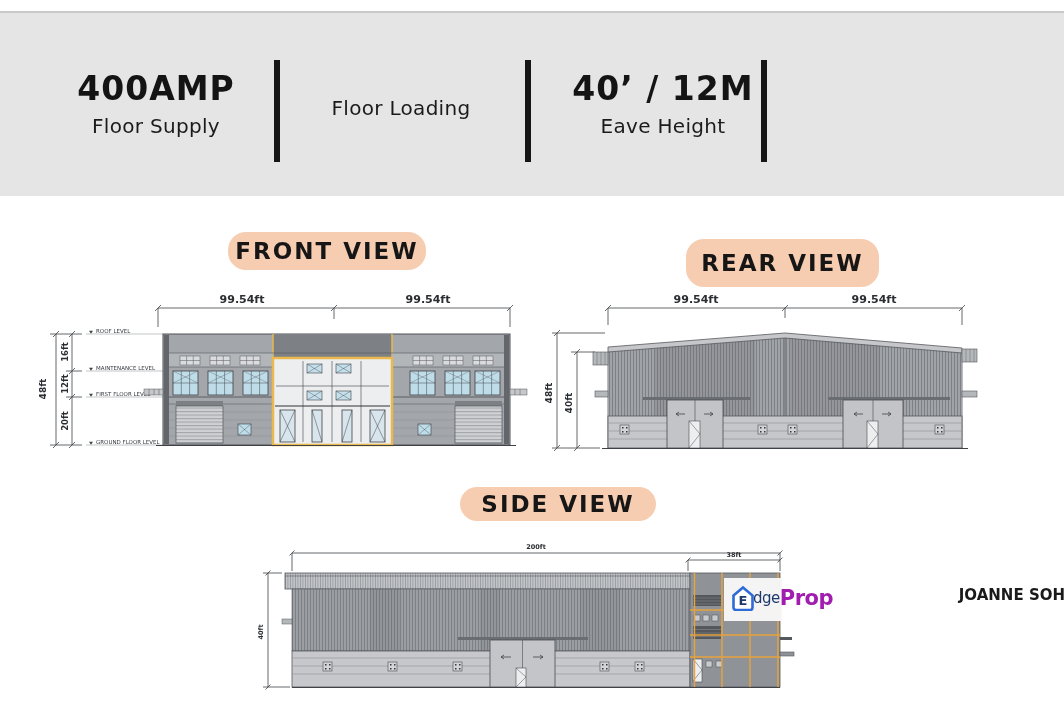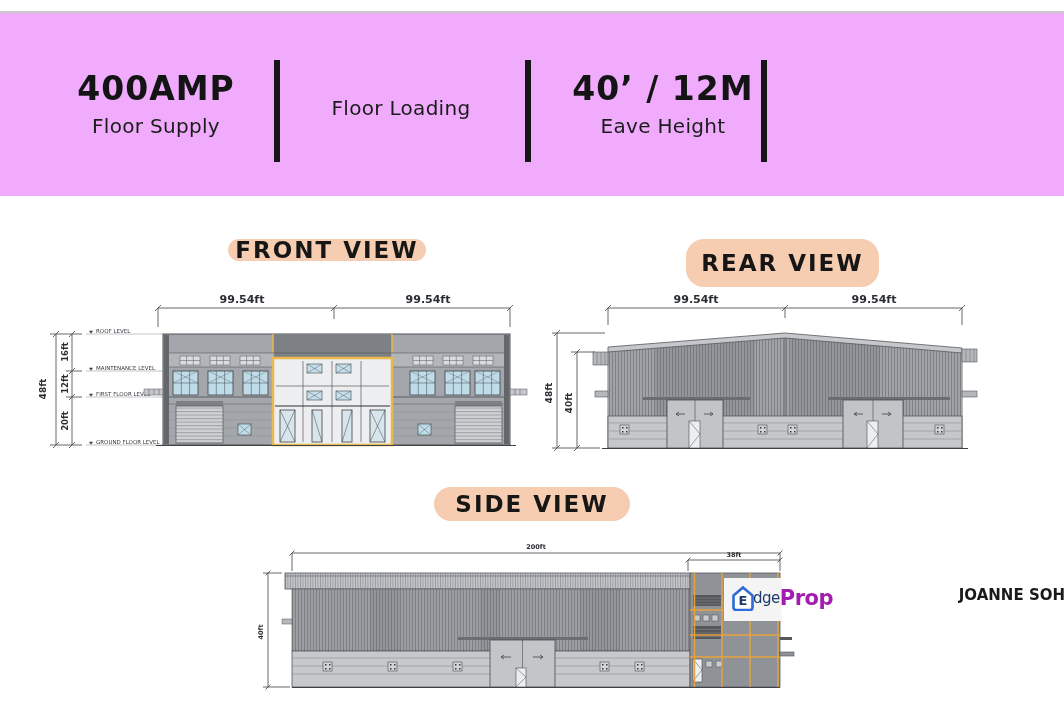--- a/index.html
+++ b/index.html
@@ -1,20 +1,20 @@
 <!DOCTYPE html>
 <html><head>
 <meta charset="utf-8">
 <style>
   html,body{margin:0;padding:0;background:#ffffff;}
   body{width:1064px;height:720px;position:relative;overflow:hidden;
        font-family:"DejaVu Sans","Liberation Sans",sans-serif;color:#141414;}
   .abs{position:absolute;}
   .topline{left:0;top:11px;width:1064px;height:2px;background:#c9c9c9;}
-  .banner{left:0;top:13px;width:1064px;height:183px;background:#f0abfc;}
+  .banner{left:0;top:13px;width:1064px;height:183px;background:#e5e5e5;}
   .spec{position:absolute;top:0;height:100%;display:flex;flex-direction:column;
         align-items:center;justify-content:center;text-align:center;}
   .spec .val{font-size:33px;font-weight:bold;letter-spacing:1px;color:#141414;line-height:1.1;}
   .spec .lab{font-size:20px;color:#1b1b1b;margin-top:7px;letter-spacing:.3px;}
   .divider{position:absolute;top:47px;width:6px;height:102px;background:#161616;}
   .pill{position:absolute;background:#F7CDB2;border-radius:18px;display:flex;align-items:center;
         justify-content:center;font-weight:bold;font-size:23px;letter-spacing:2px;color:#161616;}
   .wm-bg{left:724px;top:578px;width:58px;height:43px;background:rgba(248,248,249,.96);}
   .wm-logo{left:731px;top:585px;display:flex;align-items:center;}
   .wm-logo .edge{font-size:15px;font-weight:normal;color:#1E3A6B;letter-spacing:-.5px;margin-left:-2px;}
@@ -45,23 +45,23 @@
     <div class="lab">Floor Loading</div>
   </div>
   <div class="divider" style="left:525px;"></div>
   <div class="spec" style="left:553px;width:220px;">
     <div class="val">40’ / 12M</div>
     <div class="lab">Eave Height</div>
   </div>
   <div class="divider" style="left:761px;"></div>
 </div>
 
-<div class="pill" style="left:228px;top:239px;width:198px;height:22px;">FRONT VIEW</div>
+<div class="pill" style="left:228px;top:232px;width:198px;height:38px;">FRONT VIEW</div>
 <div class="pill" style="left:686px;top:239px;width:193px;height:48px;">REAR VIEW</div>
-<div class="pill" style="left:434px;top:487px;width:196px;height:34px;">SIDE VIEW</div>
+<div class="pill" style="left:460px;top:487px;width:196px;height:34px;">SIDE VIEW</div>
 
 <svg class="abs" style="left:30px;top:285px;" width="510" height="180" viewBox="0 0 510 180">
   <defs>
     <pattern id="fv-shutter" width="4" height="3.5" patternUnits="userSpaceOnUse">
       <rect width="4" height="3.5" fill="#CFD1D4"></rect>
       <line x1="0" y1="0.6" x2="4" y2="0.6" stroke="#9DA0A4" stroke-width="1"></line>
     </pattern>
   </defs>
 
   <g class="dimline">

